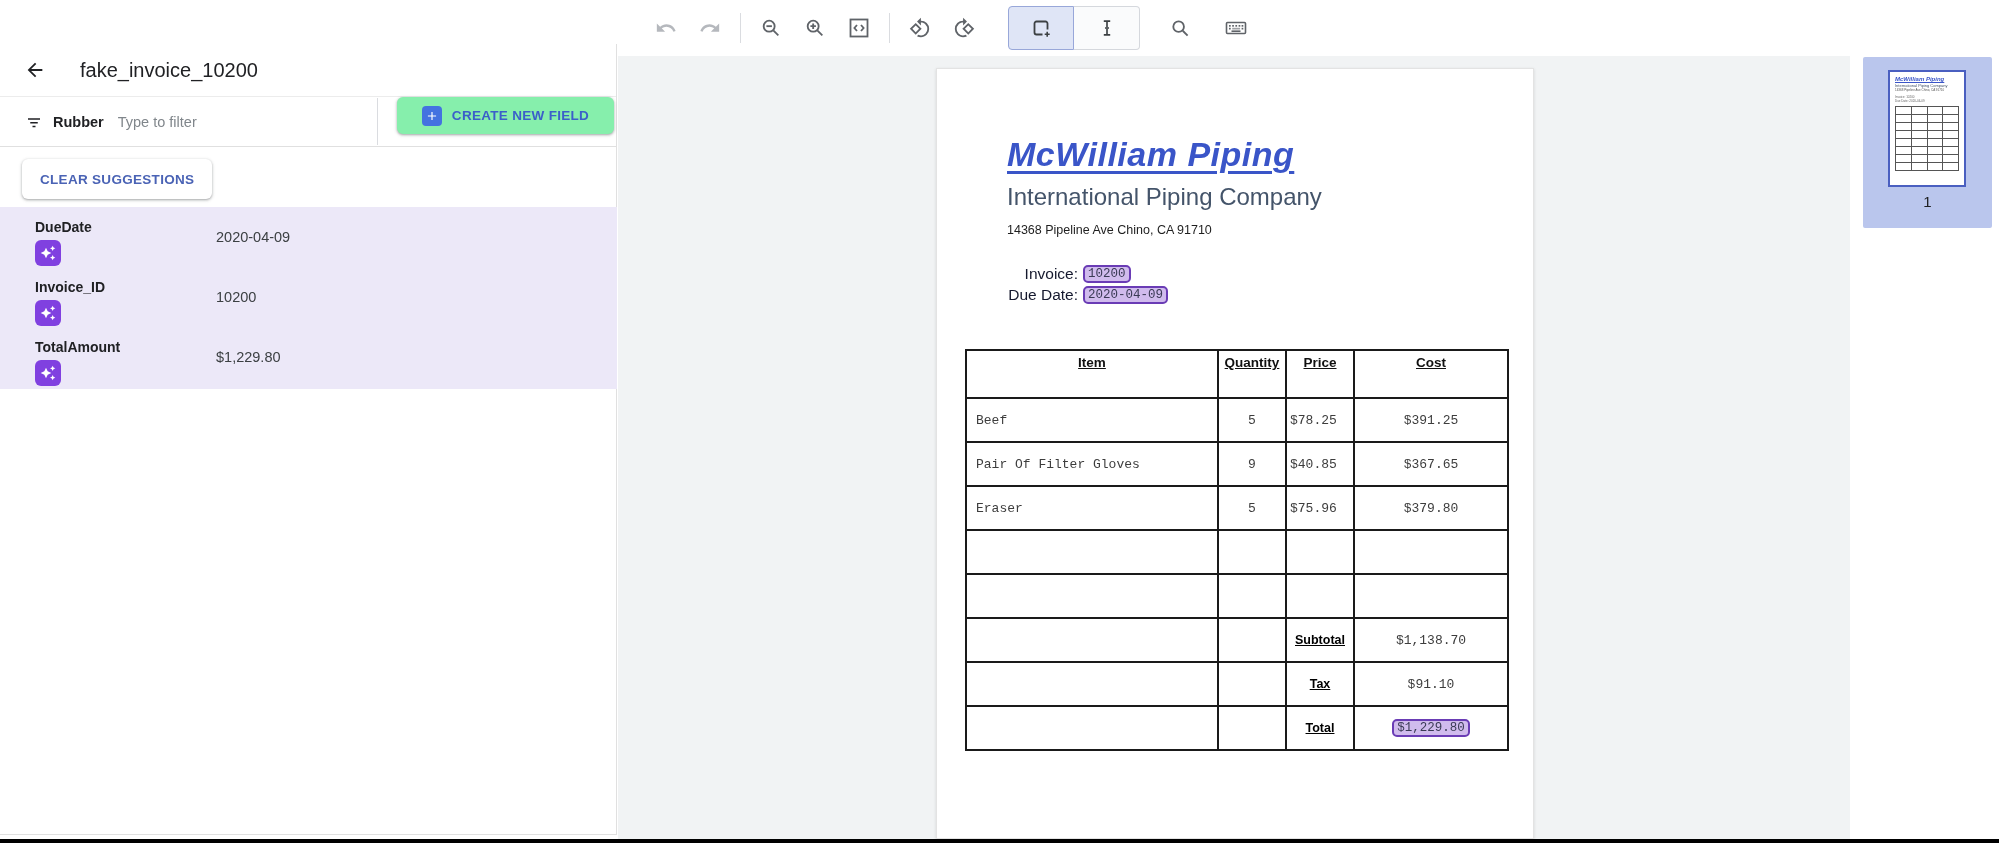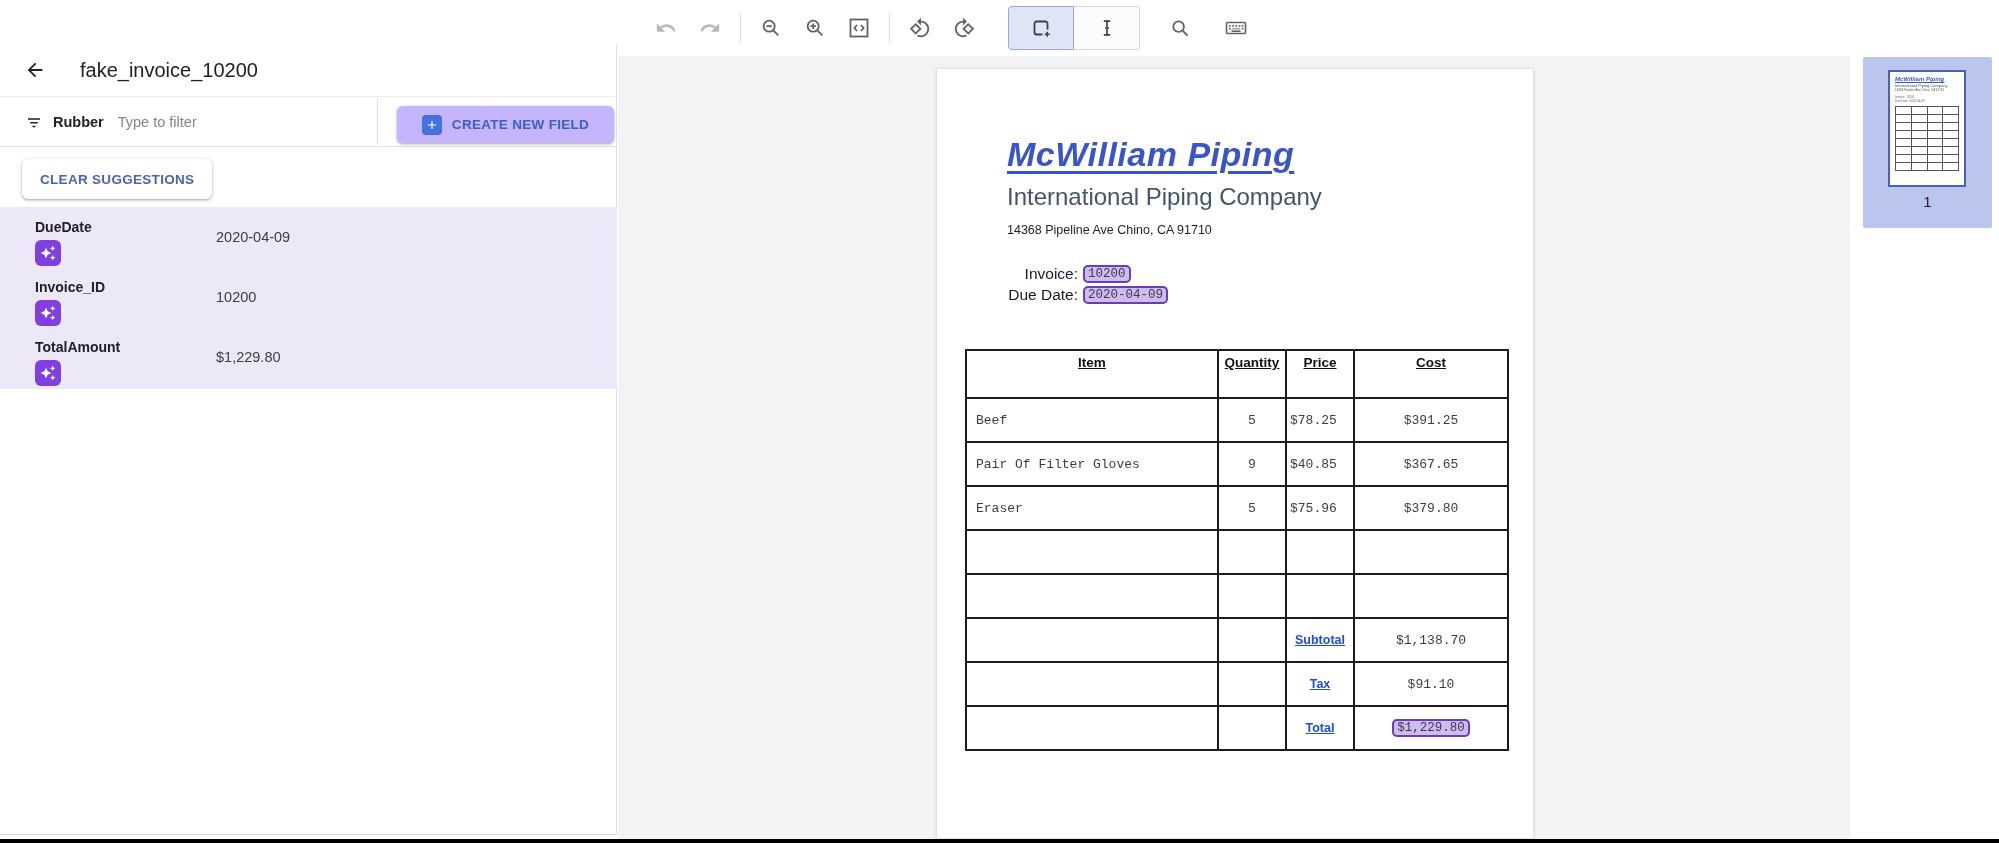--- a/index.html
+++ b/index.html
@@ -12,21 +12,21 @@
   .panel-header { height:53px; display:flex; align-items:center; border-bottom:1px solid #ececec; }
   .back-btn { width:40px; height:40px; margin-left:15px; border:none; background:transparent; display:flex; align-items:center; justify-content:center; cursor:pointer; border-radius:50%; }
   .doc-title { margin-left:25px; font-size:20px; color:#202124; }
 
   .filter-row { position:relative; height:50px; display:flex; align-items:center; border-bottom:1px solid #e0e0e0; }
   .filter-icon-wrap { margin-left:25px; display:flex; }
   .filter-label { margin-left:10px; font-size:14.5px; font-weight:700; color:#202124; }
   .filter-input { margin-left:14px; border:none; outline:none; font-size:14.5px; color:#202124; width:210px; font-family:inherit; }
   .filter-input::placeholder { color:#80868b; }
   .filter-vdiv { position:absolute; left:377px; top:1px; bottom:1px; width:1px; background:#dadce0; }
-  .create-field-btn { position:absolute; left:397px; top:9px; width:217px; height:37px; background:#c4b5fd; border:none; border-radius:6px;
+  .create-field-btn { position:absolute; left:397px; top:0; width:217px; height:37px; background:#86efac; border:none; border-radius:6px;
       box-shadow:0 1px 2px rgba(60,64,67,.3), 0 1px 3px 1px rgba(60,64,67,.15);
       display:flex; align-items:center; justify-content:center; gap:10px; cursor:pointer; }
   .plus-chip { width:20px; height:20px; border-radius:4px; background:#4472e0; display:flex; align-items:center; justify-content:center; }
   .create-field-label { font-size:13.5px; font-weight:700; letter-spacing:.3px; color:#3b5fc9; }
 
   .clear-suggestions-btn { position:absolute; left:22px; top:115px; height:40px; padding:0 18px; background:#fff; border:none; border-radius:6px;
       box-shadow:0 1px 2px rgba(60,64,67,.3), 0 1px 3px 1px rgba(60,64,67,.15);
       font-size:13.5px; font-weight:700; letter-spacing:.3px; color:#4a63b5; cursor:pointer; font-family:inherit; }
 
   .suggestion-block { position:absolute; left:0; top:163px; width:617px; height:182px; background:#ece8f8; }
@@ -68,21 +68,21 @@
       background:rgba(150,104,214,.45); border:2px solid #6a3cb5; border-radius:5px; padding:0 3px; line-height:14px; cursor:pointer; }
 
   table.inv-table { position:absolute; left:28px; top:280px; width:542px; border-collapse:collapse; table-layout:fixed; }
   .inv-table td, .inv-table th { border:2px solid #1a1a1a; overflow:hidden; }
   .inv-table th { height:48px; vertical-align:top; padding-top:4px; font-size:13.5px; color:#111; text-decoration:underline; text-align:center; }
   .inv-table td { height:44px; font-family:"Liberation Mono","DejaVu Sans Mono",monospace; font-size:13px; color:#3d3d3d; }
   td.c-item { padding-left:9px; }
   td.c-qty  { text-align:center; }
   td.c-price{ padding-left:3px; }
   td.c-cost { text-align:center; }
-  td.sum-label { font-family:"Liberation Sans","DejaVu Sans",sans-serif; font-size:12.5px; font-weight:700; text-decoration:underline; text-align:center; color:#1d4ed8; }
+  td.sum-label { font-family:"Liberation Sans","DejaVu Sans",sans-serif; font-size:12.5px; font-weight:700; text-decoration:underline; text-align:center; color:#000000; }
 
   
   .thumb-strip { position:absolute; left:1850px; top:56px; width:149px; height:783px; background:#fff; }
   .thumb-panel { position:absolute; left:13px; top:1px; width:129px; height:171px; background:#bac6ed; border-radius:2px; }
   .thumb-card { position:absolute; left:25px; top:13px; width:78px; height:117px; background:#fff; border:2px solid #4a5fc0; cursor:pointer; overflow:hidden; padding:4px 5px; }
   .mini-title { font-size:6px; font-weight:700; font-style:italic; color:#3a55c8; text-decoration:underline; white-space:nowrap; }
   .mini-sub { font-size:4px; color:#44546a; white-space:nowrap; margin-top:1px; }
   .mini-addr { font-size:3px; color:#555; white-space:nowrap; }
   .mini-meta { font-size:3px; color:#666; margin-top:3px; line-height:4px; }
   .mini-table { margin-top:3px; width:100%; border-collapse:collapse; }

